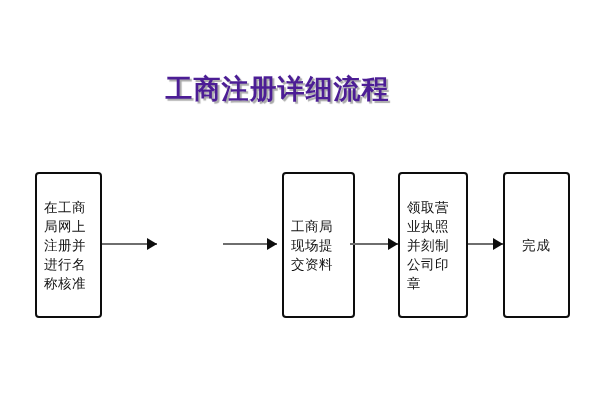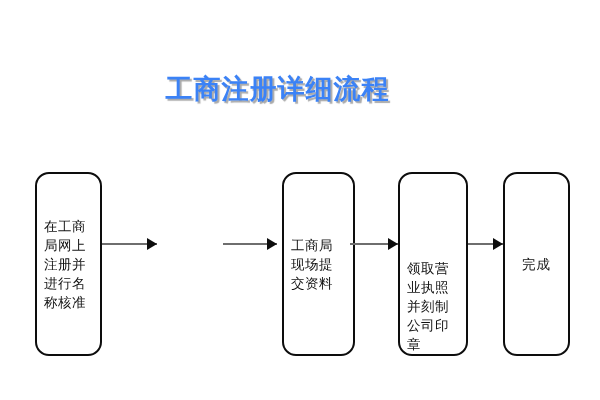--- a/index.html
+++ b/index.html
@@ -27,41 +27,41 @@
   #title {
     position: absolute;
     left: 0;
     top: 72px;
     width: 555px;
     text-align: center;
     font-size: 27px;
     font-weight: bold;
     line-height: 34px;
     letter-spacing: 1px;
-    color: #3b82f6;
+    color: #4c1d95;
     text-shadow: 2px 2px 1px #aaaaaa;
     white-space: nowrap;
   }
 
   
   #flow-row {
     position: absolute;
     left: 0;
     top: 172px;
     width: 600px;
     height: 146px;
   }
 
   .flow-node {
     position: absolute;
     top: 0;
-    height: 184px;
+    height: 146px;
     box-sizing: border-box;
     border: 2px solid #0d0d0d;
-    border-radius: 14px;
+    border-radius: 4px;
     background: #ffffff;
     display: flex;
     align-items: center;
     justify-content: center;
   }
 
   .flow-node-label {
     display: block;
     font-size: 13.5px;
     line-height: 19px;
@@ -73,21 +73,21 @@
   }
 
   .flow-node.terminal .flow-node-label {
     letter-spacing: 1px;
   }
 
   
   #node-0 { left: 35px;  width: 67px; }
   #node-1 { left: 157px; width: 66px; }
   #node-2 { left: 282px; width: 73px; }
-  #node-3 { left: 398px; width: 70px; align-items: flex-end; }
+  #node-3 { left: 398px; width: 70px; }
   #node-4 { left: 503px; width: 67px; }
 
   
   .connector {
     position: absolute;
     top: 66px;
     height: 13px;
   }
   .connector .conn-line {
     position: absolute;

